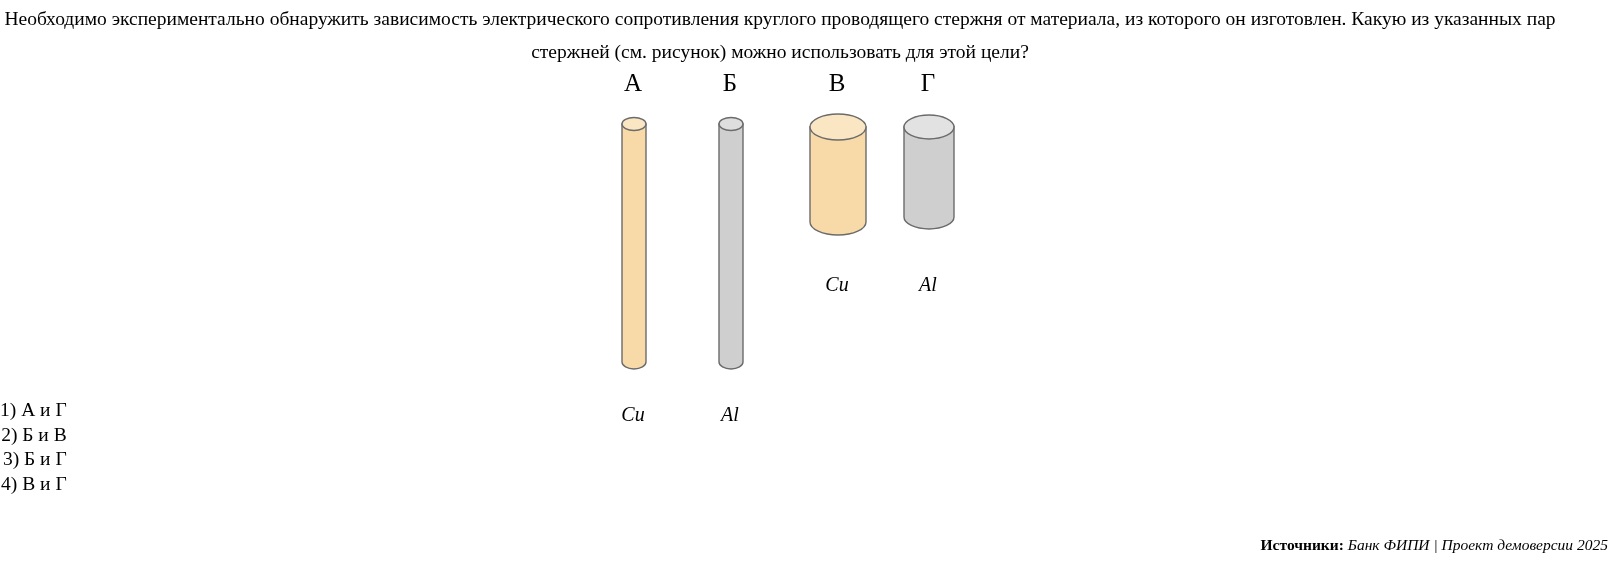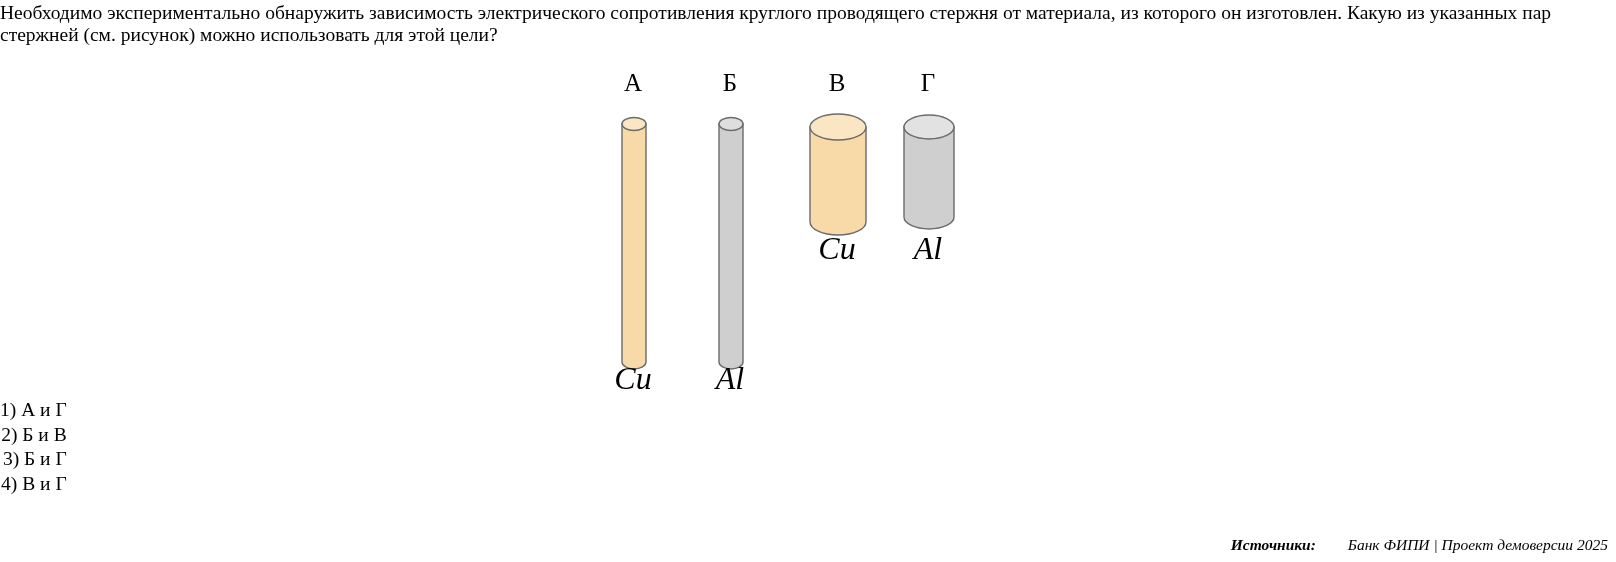--- a/index.html
+++ b/index.html
@@ -14,47 +14,48 @@
     color: #000000;
     position: relative;
     overflow: hidden;
   }
   .question {
     position: absolute;
     left: 0px;
     top: 2px;
     width: 1560px;
     font-size: 19.5px;
-    line-height: 22px;
-    text-align: left;
+    line-height: 33px;
+    text-align: center;
   }
   .figure {
     position: absolute;
     left: 560px;
     top: 70px;
     width: 470px;
     height: 340px;
   }
   .rod {
     position: absolute;
   }
   .rod-label-top {
     position: absolute;
     font-size: 25px;
     line-height: 25px;
     text-align: center;
     font-family: "Liberation Serif", serif;
   }
   .rod-label-bottom {
     position: absolute;
-    font-size: 32px;
+    font-size: 20px;
     line-height: 26px;
     text-align: center;
     font-style: italic;
     font-family: "Liberation Serif", serif;
+    margin-top: 36px;
   }
   .options {
     position: absolute;
     left: 0px;
     top: 398px;
     font-size: 19.5px;
     line-height: 24.5px;
   }
   .option {
     white-space: nowrap;
@@ -63,26 +64,24 @@
   .source {
     position: absolute;
     right: 8px;
     bottom: 8px;
     font-size: 15.5px;
     text-align: right;
     white-space: nowrap;
   }
   .source-label {
     font-weight: bold;
-    font-style: italic;
     margin-left: 36px;
   }
   .source-text {
     font-style: italic;
-    margin-left: 28px;
   }
 </style>
 </head>
 <body>
 
 <div class="question">Необходимо экспериментально обнаружить зависимость электрического сопротивления круглого проводящего стержня от материала, из которого он изготовлен. Какую из указанных пар стержней (см. рисунок) можно использовать для этой цели?</div>
 
 <div class="figure">
 
   <div class="rod-label-top" style="left:45px; top:0px; width:56px;">А</div>

